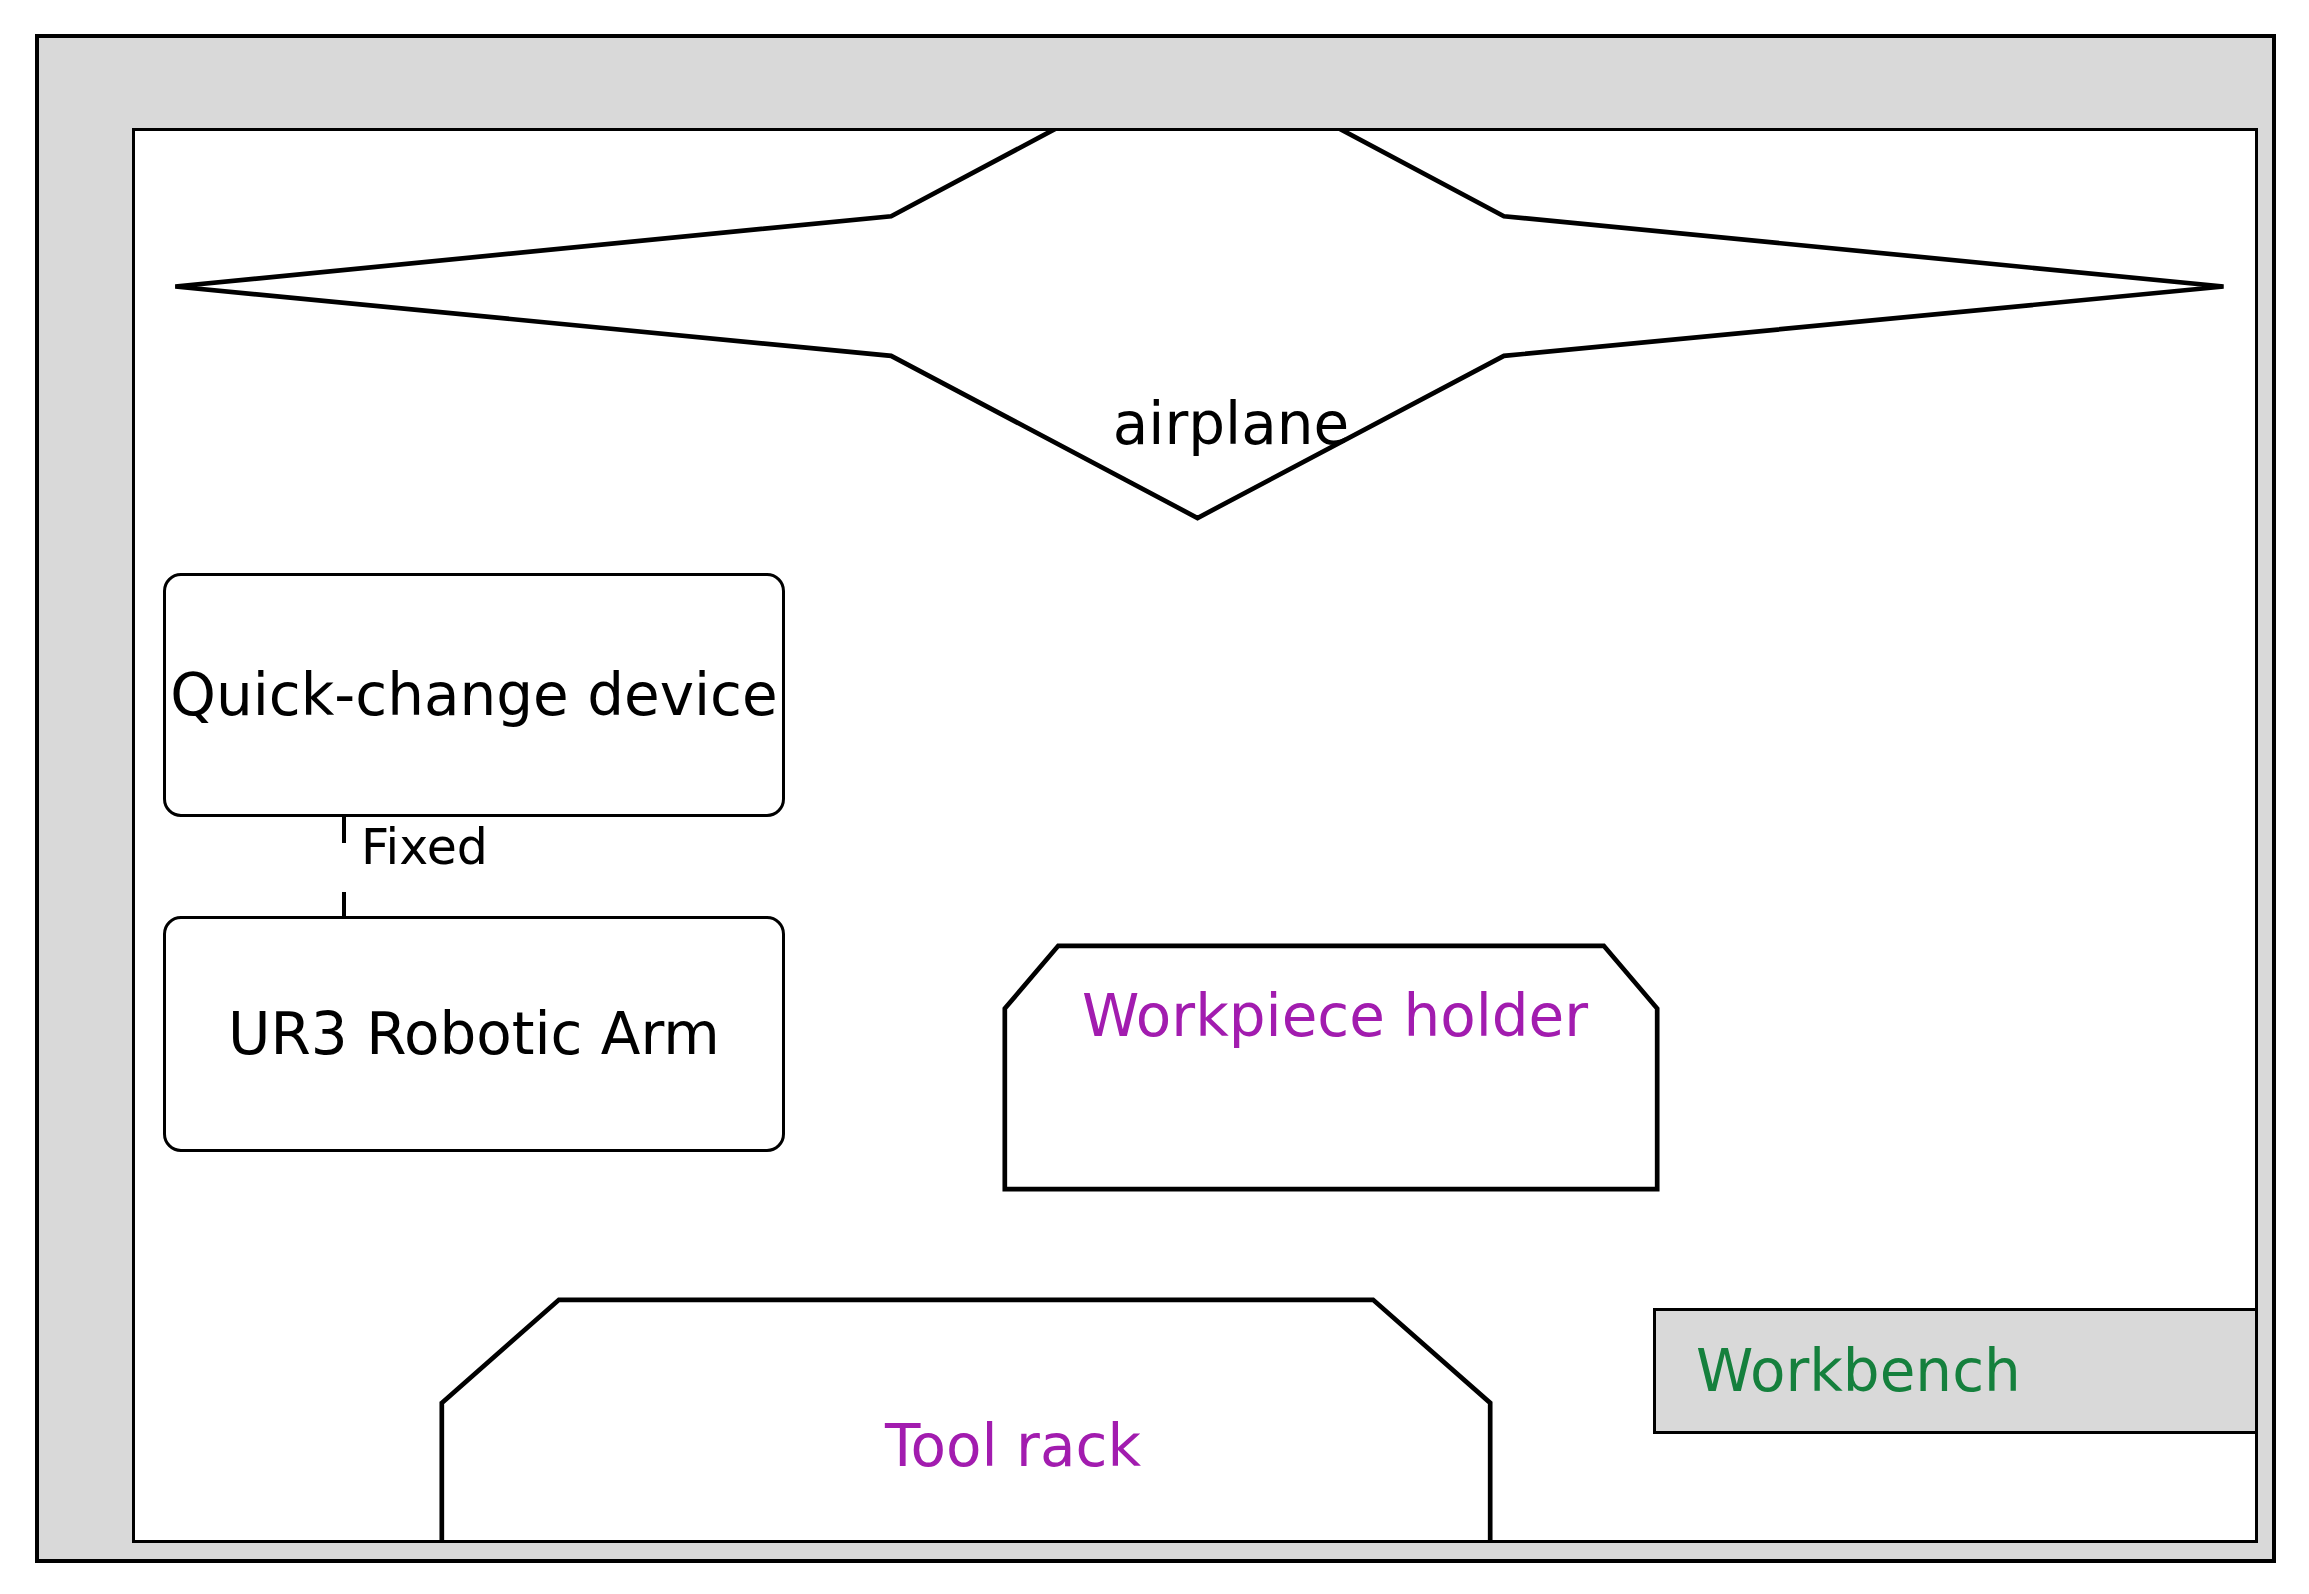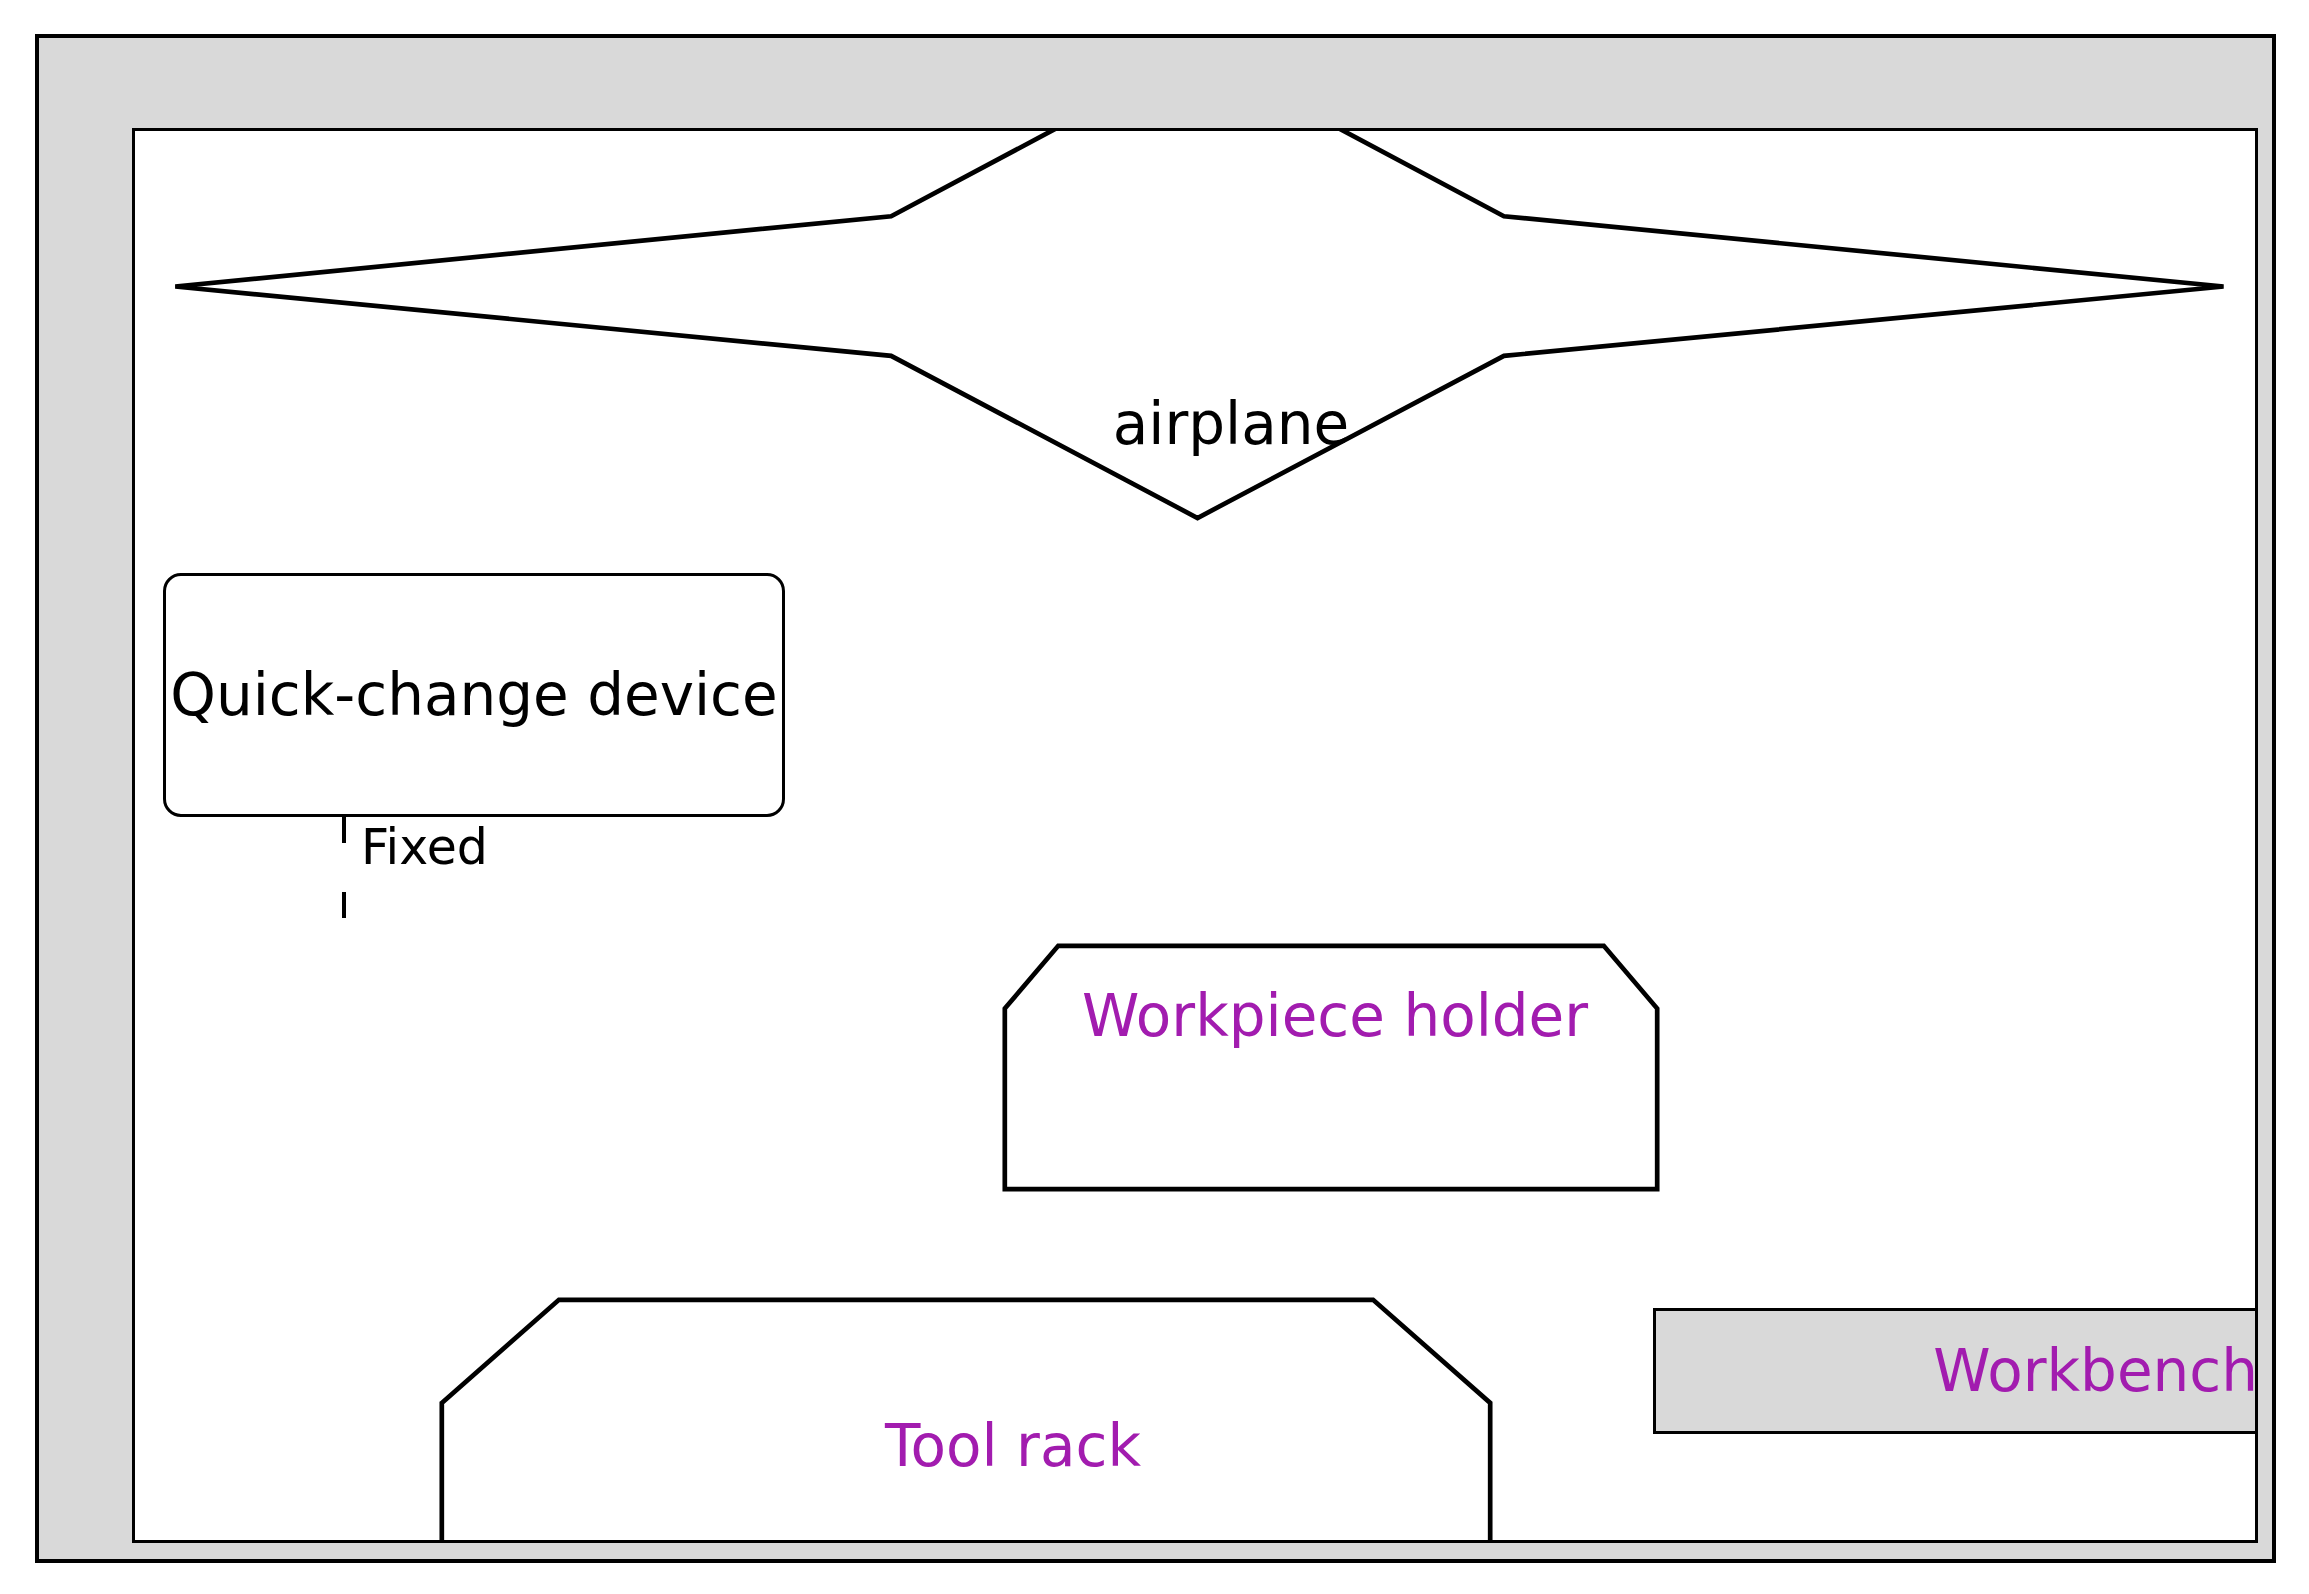--- a/index.html
+++ b/index.html
@@ -146,24 +146,25 @@
     position: absolute;
     left: 1518px;
     top: 1177px;
     width: 608px;
     height: 126px;
     background: #d9d9d9;
     border: 3.7px solid #000000;
     box-sizing: border-box;
     display: flex;
     align-items: center;
-    justify-content: flex-end;
+    justify-content: flex-start;
     font-size: 58px;
     line-height: 1;
-    color: #a21caf;
+    color: #15803d;
+    padding-left: 40px;
   }
 </style>
 </head>
 <body>
 
 <div id="canvas">
 
   <div id="outer-frame">
 
     <div id="inner-area">
@@ -179,20 +180,23 @@
         <div class="round-box" id="box-quick-change">
           <span>Quick-change device</span>
         </div>
 
         <div id="fixed-connector">
           <div class="seg top"></div>
           <div id="fixed-label">Fixed</div>
           <div class="seg bot"></div>
         </div>
 
+        <div class="round-box" id="box-ur3">
+          <span>UR3 Robotic Arm</span>
+        </div>
 
         <div class="poly-shape" id="shape-workpiece-holder">
           <svg viewBox="0 0 702 266" preserveAspectRatio="none">
             <polygon points="3,70 60,3 642,3 699,70 699,263 3,263" fill="#ffffff" stroke="#000000" stroke-width="5"></polygon>
           </svg>
           <div class="poly-label"><span>Workpiece holder</span></div>
         </div>
 
         <div class="poly-shape" id="shape-tool-rack">
           <svg viewBox="0 0 1125 270" preserveAspectRatio="none">

